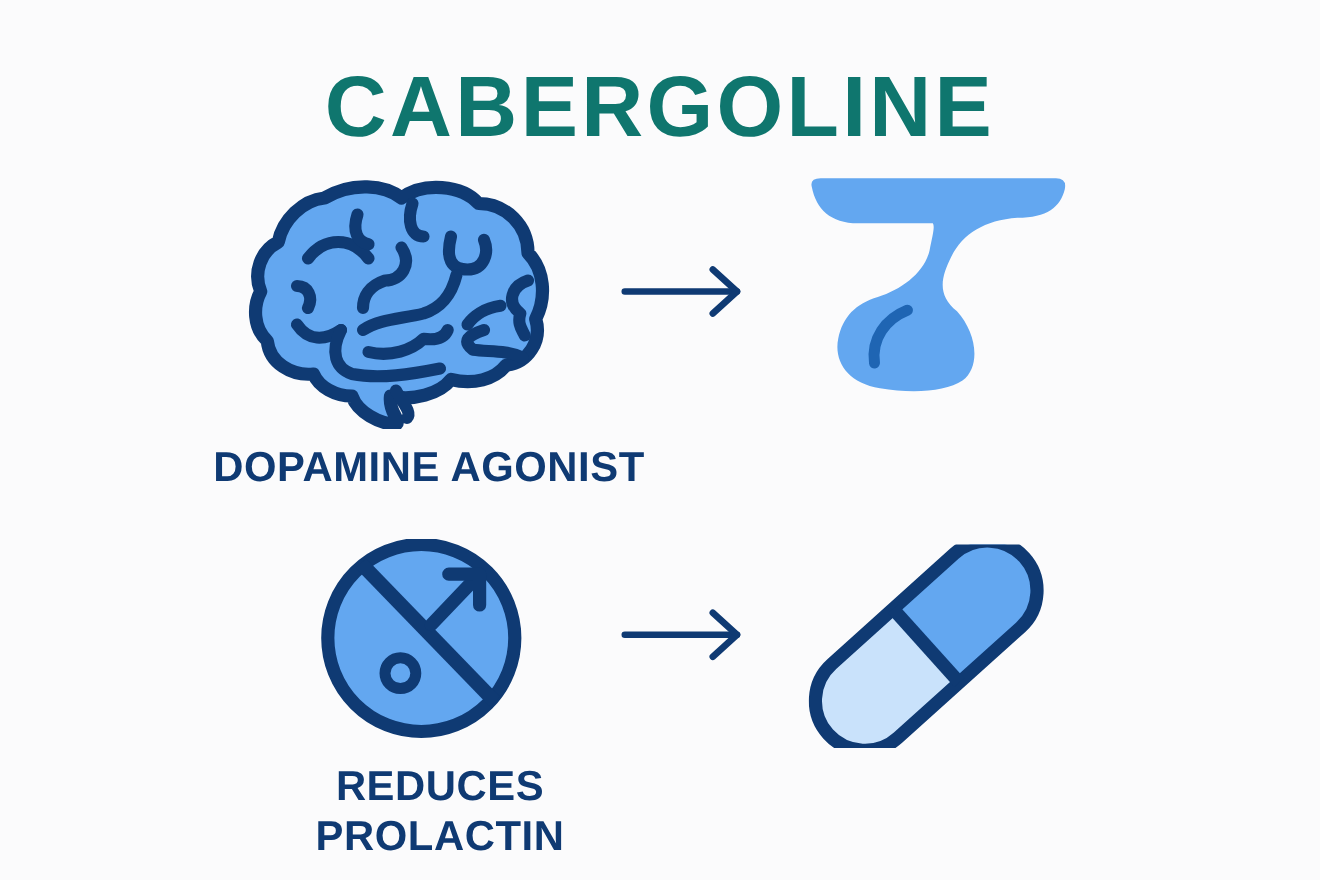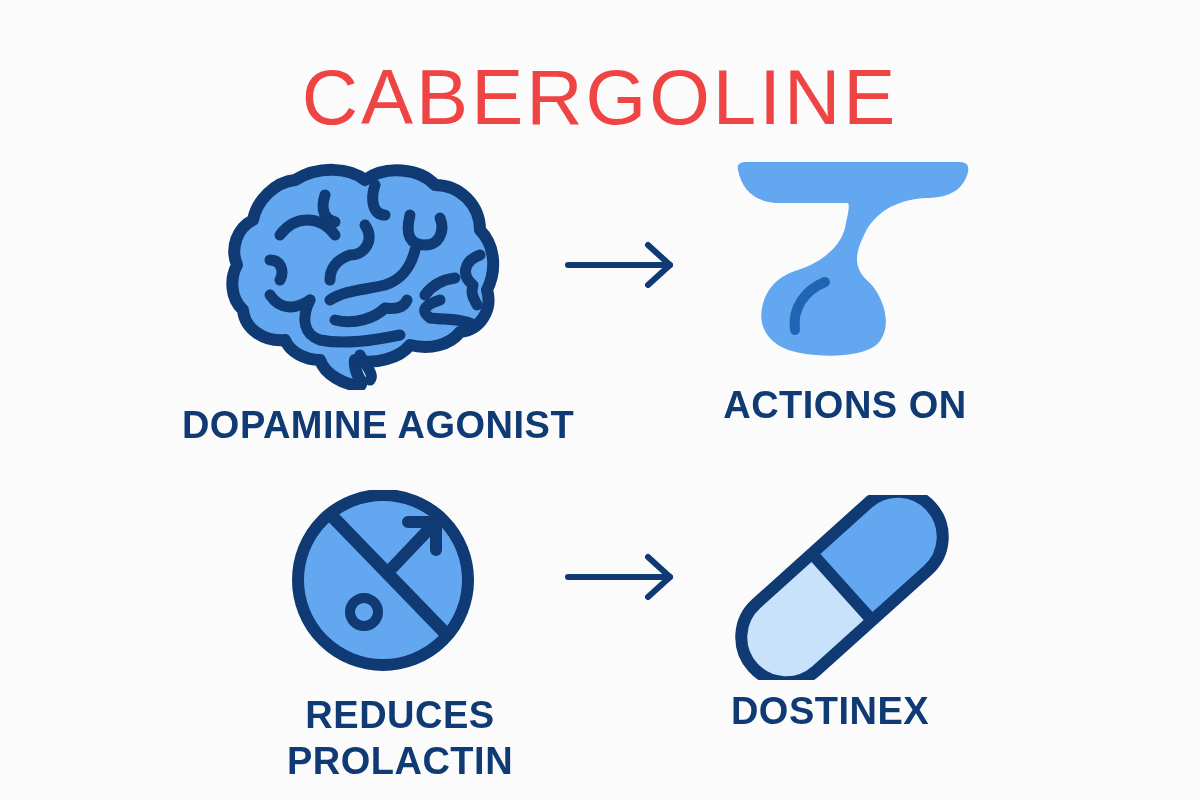--- a/index.html
+++ b/index.html
@@ -2,21 +2,21 @@
 <html><head>
 <meta charset="utf-8">
 <style>
   html, body { margin: 0; padding: 0; }
   body {
     width: 1200px; height: 800px; background: #fbfbfc; position: relative; overflow: hidden;
     font-family: "Liberation Sans", "DejaVu Sans", sans-serif; color: #0f3a73;
   }
   .title {
     position: absolute; left: 0; top: 52px; width: 1200px; text-align: center;
-    font-size: 78px; font-weight: normal; letter-spacing: 3px; color: #ef4444;
+    font-size: 78px; font-weight: bold; letter-spacing: 3px; color: #0f766e;
   }
   .icon { position: absolute; }
   .label {
     position: absolute; font-weight: bold; color: #0f3a73; text-align: center;
     font-size: 38px; line-height: 46px; letter-spacing: 0.5px;
   }
   .arrow { position: absolute; }
 </style>
 </head>
 <body>
@@ -48,25 +48,24 @@
     <line x1="8" y1="25" x2="110" y2="25"></line>
     <polyline points="88,5 110,25 88,45"></polyline>
   </g>
 </svg>
 
 <svg class="icon" style="left:730px;top:158px" width="245" height="200" viewBox="0 0 245 200">
   <path d="M8 12 Q6 4,16 4 L230 4 Q240 4,238 14 C234 30,222 40,195 40 C165 42,145 55,135 75 C125 95,122 110,140 125 C158 145,162 175,145 188 C130 198,100 200,70 195 C40 190,28 170,32 150 C36 130,48 118,68 112 C90 105,110 90,115 70 C118 55,120 48,118 45 L50 45 C25 45,12 32,8 12 Z" fill="#63a7f0"></path>
   <path d="M95 124 C75 132,62 150,65 172" fill="none" stroke="#1f65b3" stroke-width="10" stroke-linecap="round"></path>
 </svg>
 
-<div class="label" style="left:178px;top:402px;width:400px;">
+<div class="label" style="left:190px;top:402px;width:400px;">
   <div>DOPAMINE AGONIST</div>
 </div>
 <div class="label" style="left:700px;top:382px;width:290px;">
-  <div>ACTIONS ON</div>
 </div>
 
 <svg class="icon" style="left:280px;top:490px" width="205" height="185" viewBox="0 0 205 185">
   <circle cx="103" cy="90" r="85" fill="#63a7f0" stroke="#0f3a73" stroke-width="12"></circle>
   <line x1="48" y1="22" x2="170" y2="148" stroke="#0f3a73" stroke-width="13"></line>
   <g fill="none" stroke="#0f3a73" stroke-width="12" stroke-linecap="round" stroke-linejoin="round">
     <line x1="112" y1="78" x2="152" y2="36"></line>
     <polyline points="128,32 156,32 156,60"></polyline>
   </g>
   <circle cx="84" cy="122" r="14" fill="none" stroke="#0f3a73" stroke-width="10"></circle>
@@ -90,14 +89,13 @@
     </g>
     <rect x="-120" y="-45" width="240" height="90" rx="45" fill="none" stroke="#0f3a73" stroke-width="12"></rect>
     <line x1="0" y1="-45" x2="0" y2="45" stroke="#0f3a73" stroke-width="12"></line>
   </g>
 </svg>
 
 <div class="label" style="left:190px;top:692px;width:420px;text-align:center;">
   <div>REDUCES PROLACTIN</div>
 </div>
 <div class="label" style="left:700px;top:688px;width:260px;">
-  <div>DOSTINEX</div>
 </div>
 
 </body></html>

